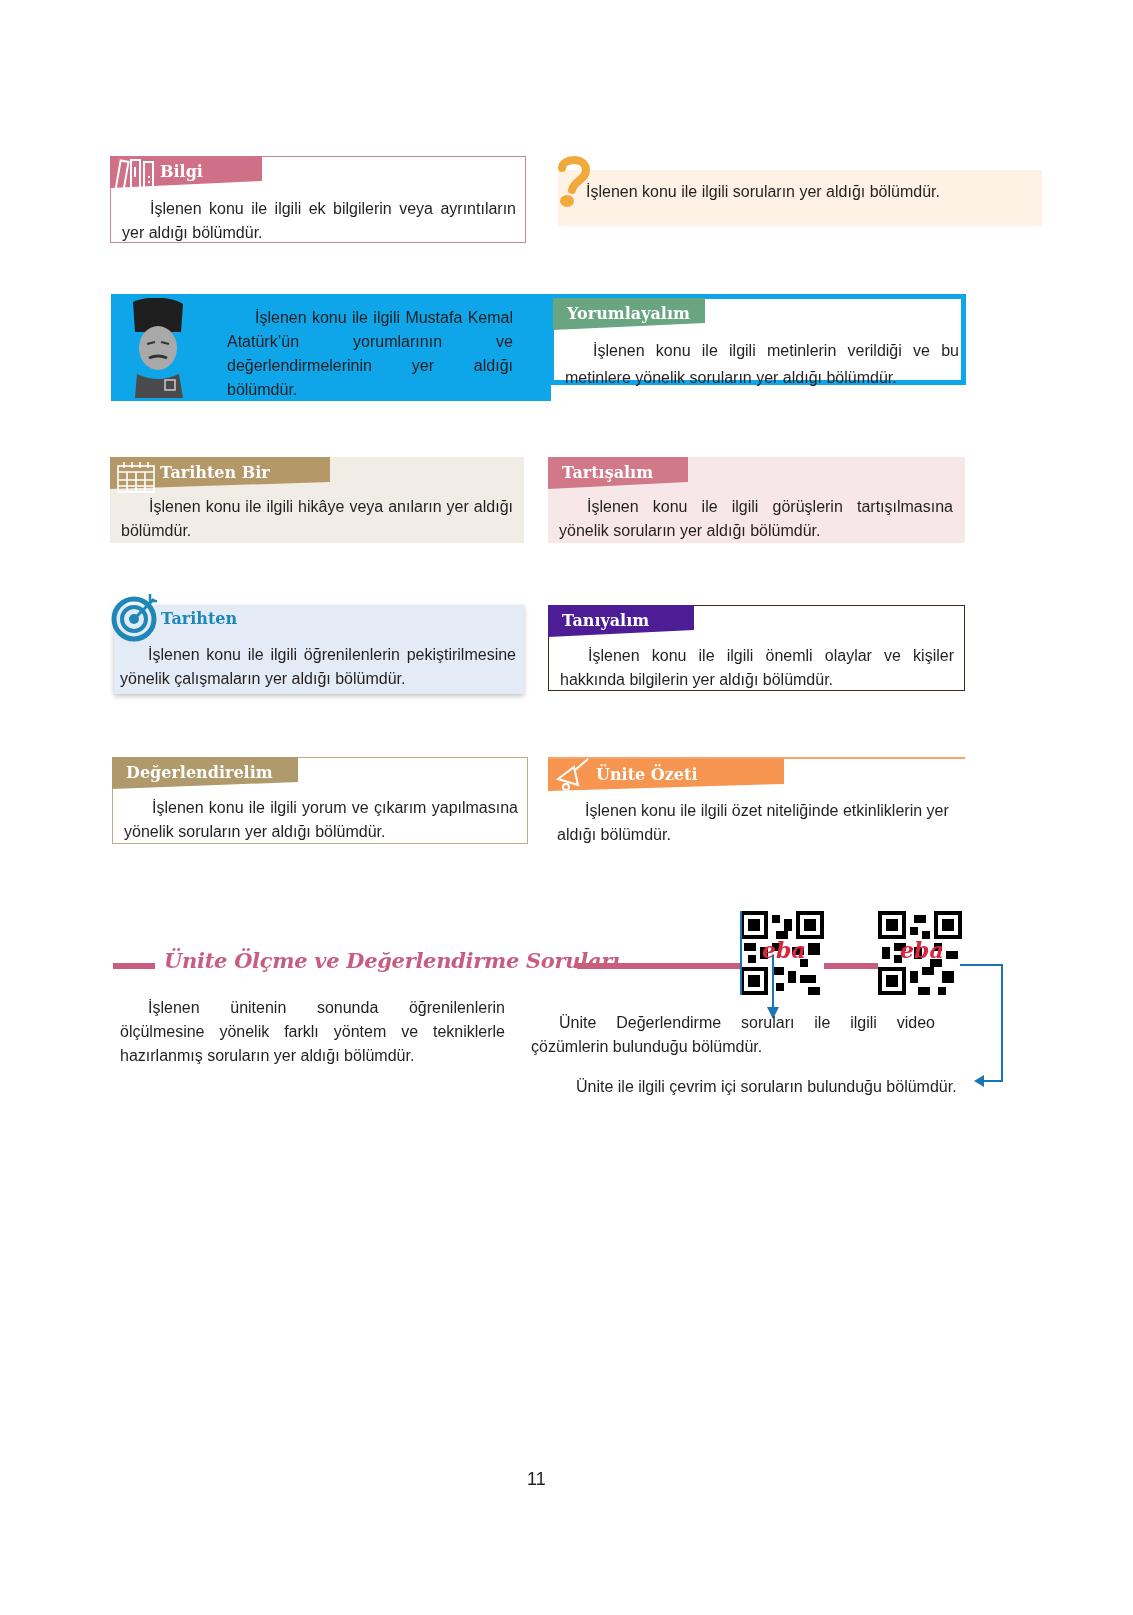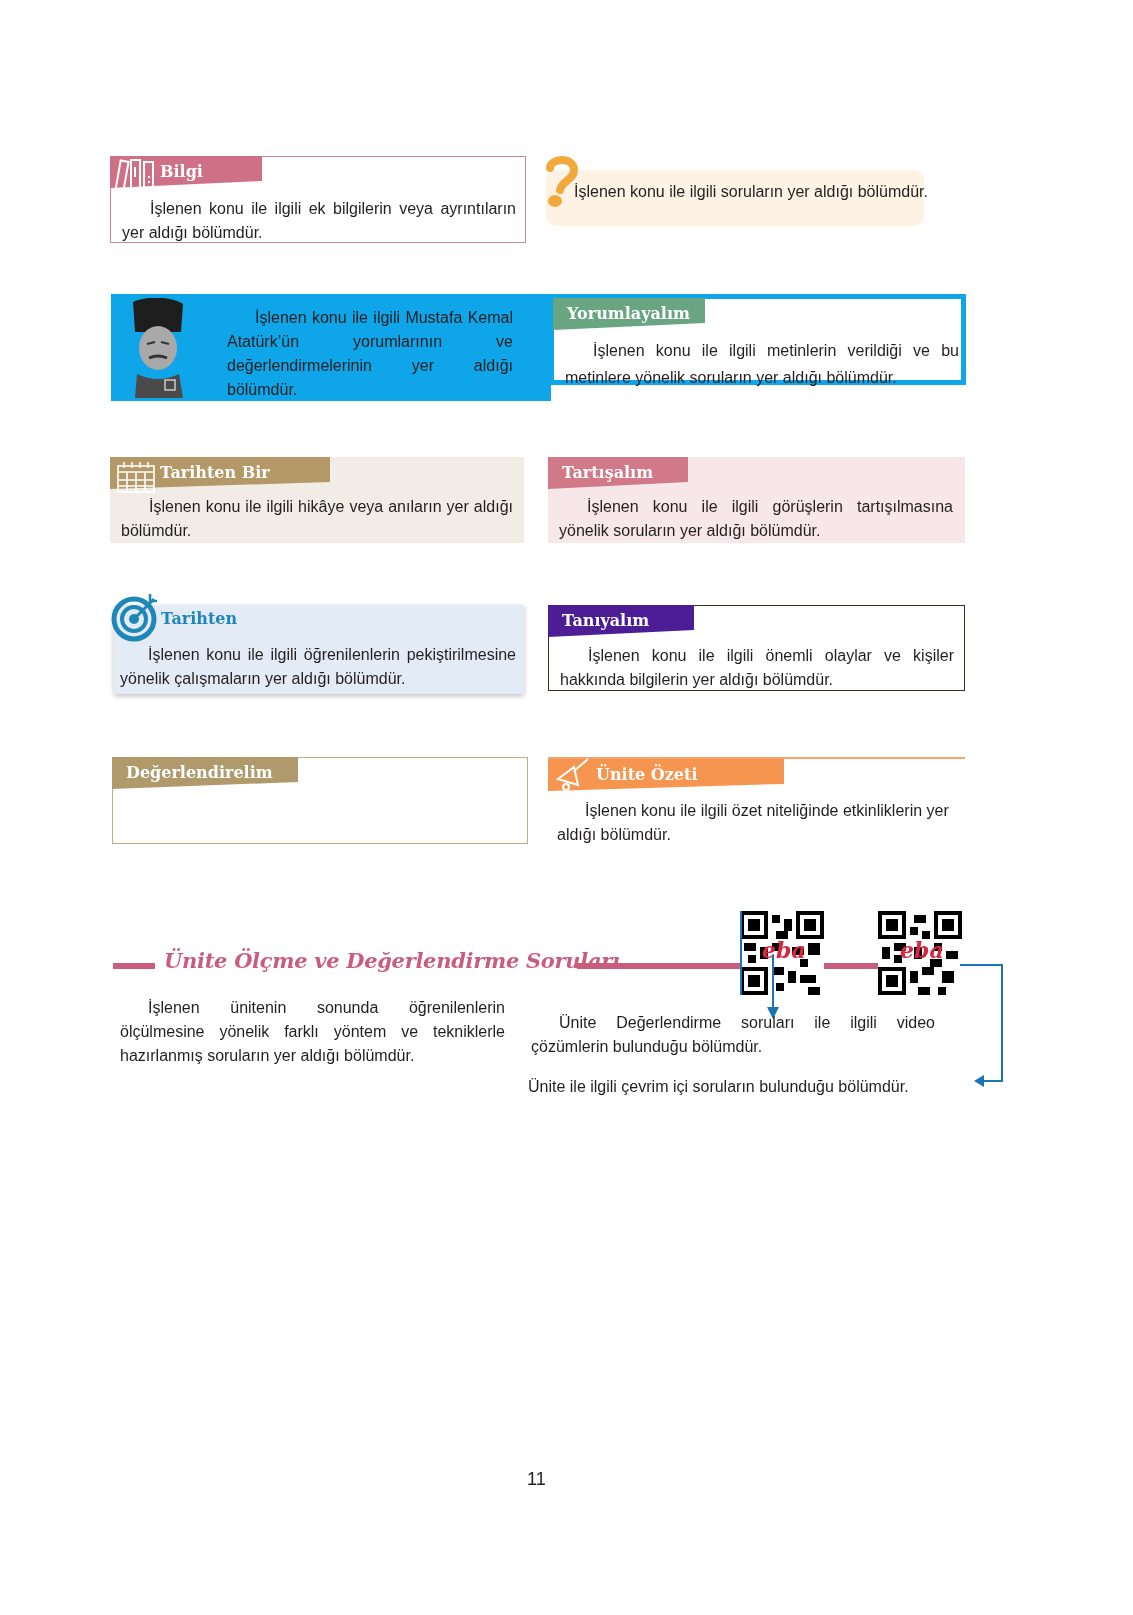--- a/index.html
+++ b/index.html
@@ -26,21 +26,21 @@
       <rect x="16" y="3" width="9" height="31"></rect>
       <rect x="29" y="5" width="9" height="29"></rect>
       <line x1="20" y1="10" x2="20" y2="20"></line>
       <line x1="33" y1="20" x2="35" y2="20"></line>
       <line x1="33" y1="25" x2="35" y2="25"></line>
     </g>
   </svg>
   <div class="body-text indent" style="left:11px;top:40px;width:394px;">İşlenen konu ile ilgili ek bilgilerin veya ayrıntıların yer aldığı bölümdür.</div>
 </div>
 
-<div class="box" style="left:546px;top:170px;width:378px;height:56px;background:#fdf2e4;border-radius:10px;">
+<div class="box" style="left:558px;top:170px;width:484px;height:56px;background:#fdf2e4;border-radius:2px;">
   <svg class="ico" style="left:-2px;top:-16px;" width="36" height="56" viewBox="0 0 36 56">
     <path d="M6 14 C6 4 30 2 30 16 C30 26 18 26 16 36" fill="none" stroke="#f2a93b" stroke-width="8" stroke-linecap="round"></path>
     <ellipse cx="11" cy="47" rx="7" ry="6" fill="#f2a93b"></ellipse>
   </svg>
   <div class="body-text" style="left:28px;top:10px;width:390px;">İşlenen konu ile ilgili soruların yer aldığı bölümdür.</div>
 </div>
 
 <div class="box" style="left:111px;top:294px;width:440px;height:107px;background:#0ea5e9;">
   <svg class="ico" style="left:14px;top:4px;" width="66" height="100" viewBox="0 0 66 100">
     <path d="M8 4 C20 -2 46 -2 58 6 L56 34 L10 34 Z" fill="#1e1e1e"></path>
@@ -105,20 +105,21 @@
   <div class="tag" style="background:#4c1d95;left:-1px;top:-1px;width:146px;">
     <span>Tanıyalım</span>
   </div>
   <div class="body-text indent" style="left:11px;top:38px;width:394px;">İşlenen konu ile ilgili önemli olaylar ve kişiler hakkında bilgilerin yer aldığı bölümdür.</div>
 </div>
 
 <div class="box" style="left:112px;top:757px;width:416px;height:87px;border:1px solid #c2ad82;">
   <div class="tag" style="background:#b09a6c;left:-1px;top:-1px;width:186px;">
     <span>Değerlendirelim</span>
   </div>
+  <div class="body-text indent" style="left:11px;top:38px;width:394px;">İşlenen konu ile ilgili yorum ve çıkarım yapılmasına yönelik soruların yer aldığı bölümdür.</div>
 </div>
 
 <div class="box" style="left:548px;top:757px;width:417px;height:90px;border-top:2px solid #f5a46a;">
   <div class="tag" style="background:#f5954f;top:0;width:236px;padding-left:48px;">
     <span>Ünite Özeti Etkinliği</span>
   </div>
   <svg class="ico" style="left:4px;top:-2px;" width="42" height="38" viewBox="0 0 42 38">
     <g fill="none" stroke="#fff" stroke-width="2">
       <path d="M6 22 L22 10 L26 28 Z"></path>
       <line x1="22" y1="14" x2="36" y2="2"></line>
@@ -211,15 +212,15 @@
   <line x1="8" y1="0" x2="8" y2="54" stroke="#1a75b5" stroke-width="2"></line>
   <path d="M2 52 L8 64 L14 52 Z" fill="#1a75b5"></path>
 </svg>
 <svg class="ico" style="left:960px;top:958px;" width="48" height="134" viewBox="0 0 48 134">
   <path d="M0 7 L42 7 L42 123 L22 123" fill="none" stroke="#1a75b5" stroke-width="2"></path>
   <path d="M24 117 L14 123 L24 129 Z" fill="#1a75b5"></path>
 </svg>
 
 <div class="body-text indent" style="left:120px;top:996px;width:385px;">İşlenen ünitenin sonunda öğrenilenlerin ölçülmesine yönelik farklı yöntem ve tekniklerle hazırlanmış soruların yer aldığı bölümdür.</div>
 <div class="body-text indent" style="left:531px;top:1011px;width:404px;">Ünite Değerlendirme soruları ile ilgili video çözümlerin bulunduğu bölümdür.</div>
-<div class="body-text" style="left:528px;top:1075px;width:430px;white-space:nowrap;text-align:left;">Ünite ile ilgili çevrim içi soruların bulunduğu bölümdür.</div>
+<div class="body-text" style="left:576px;top:1075px;width:430px;white-space:nowrap;text-align:left;">Ünite ile ilgili çevrim içi soruların bulunduğu bölümdür.</div>
 
 <div class="page-num" style="left:527px;top:1469px;">11</div>
 
 </body></html>

